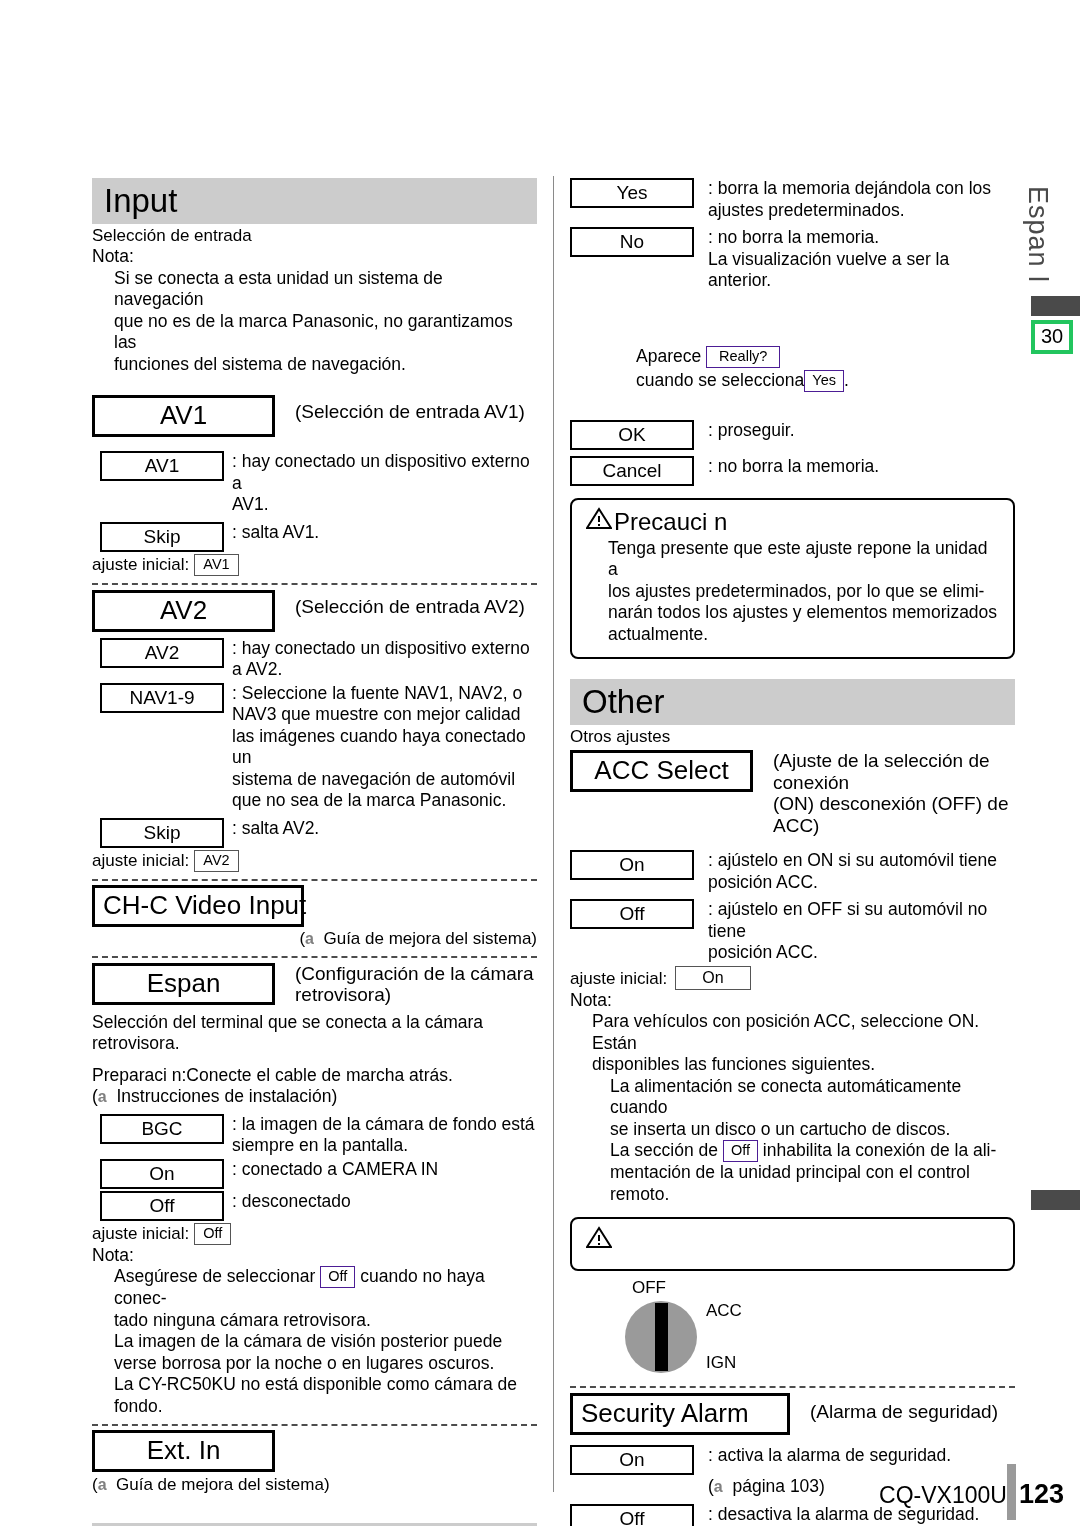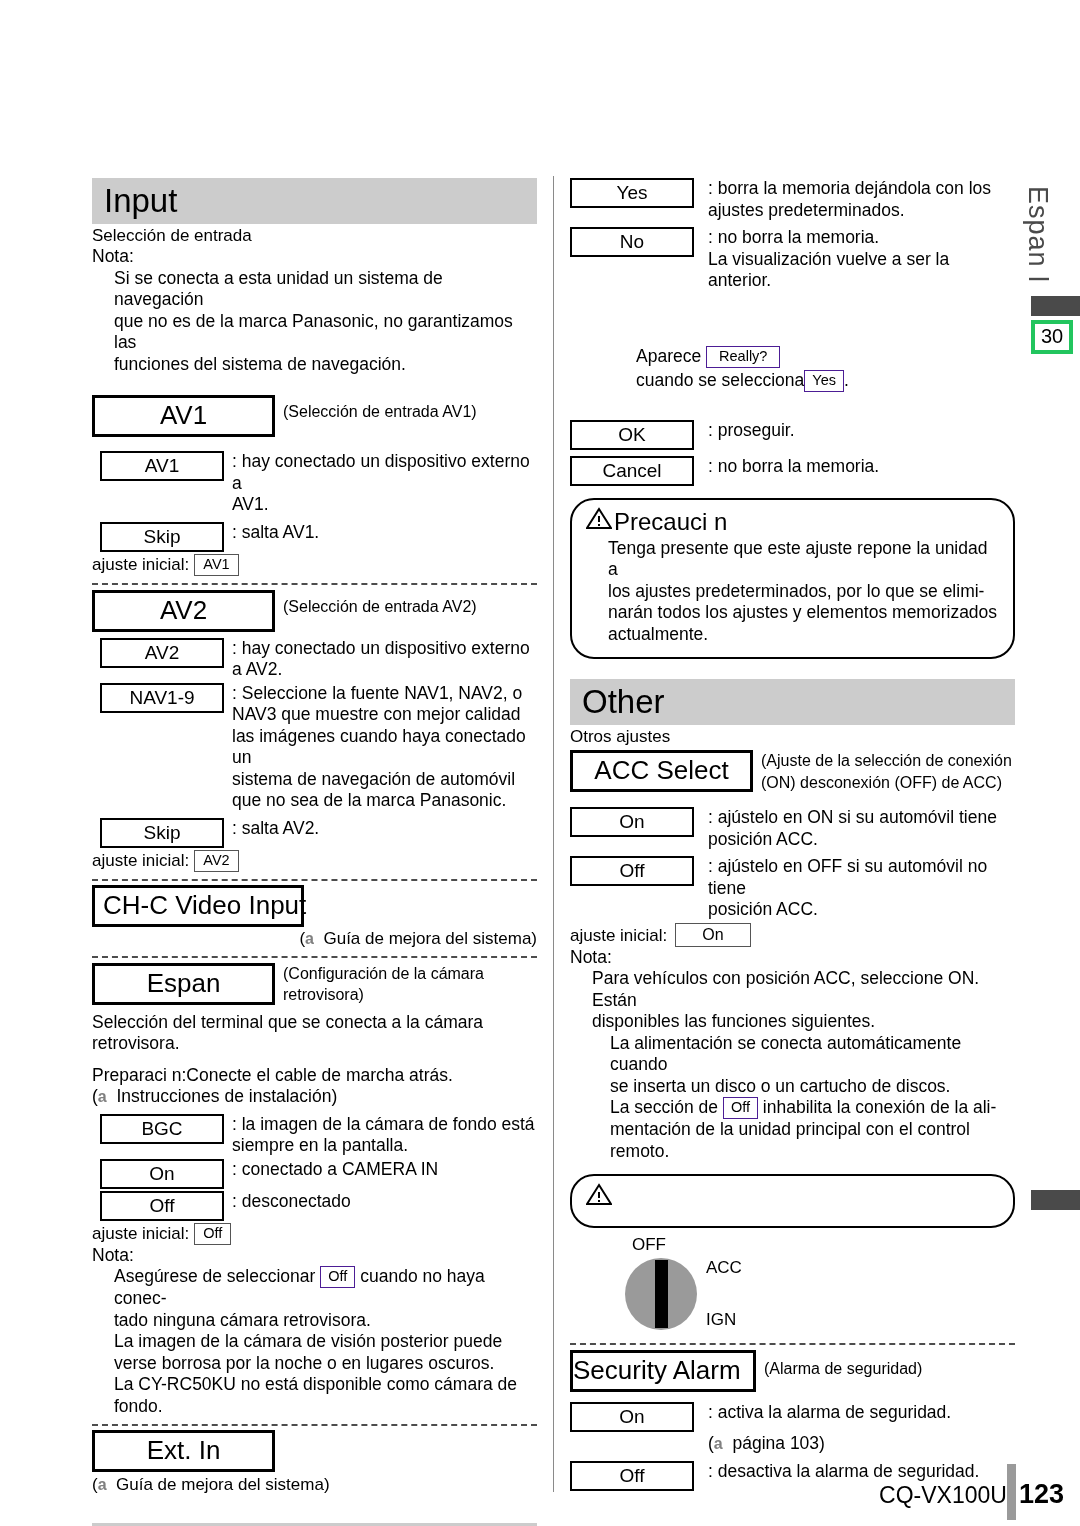--- a/index.html
+++ b/index.html
@@ -56,21 +56,21 @@
     text-align:center;
     font-size:19px;
     line-height:23px;
     padding:1px 0 2px;
     box-sizing:border-box;
     background:#fff;
     margin-left:8px;
   }
   .desc{font-size:17.5px;line-height:21.5px;margin-left:8px;flex:1;white-space:pre-line;}
   .desc-right{font-size:17.5px;line-height:21.5px;margin-left:14px;flex:1;white-space:pre-line;}
-  .desc-big{font-size:16px;line-height:21.5px;margin-left:8px;flex:1;padding-top:6px;white-space:pre-line;}
+  .desc-big{font-size:19px;line-height:21.5px;margin-left:20px;flex:1;padding-top:6px;white-space:pre-line;}
 
   
   .keybox{
     display:inline-block;
     border:1px solid #4c1d95;
     font-size:14.5px;
     line-height:17px;
     padding:1px 7px 2px;
     vertical-align:1px;
     background:#fff;
@@ -91,21 +91,21 @@
   }
   .initial .ibox.big{
     font-size:16px;padding:2px 26px 3px;margin-left:8px;
   }
 
   
   .dash{border-top:2px dashed #4d4d4d;margin:7px 0 4px;height:0;}
 
   
   .caution{
-    border:2px solid #000;border-radius:24px;
+    border:2px solid #000;border-radius:8px;
     padding:7px 14px 12px 14px;
     margin-top:12px;
   }
   .caution-title{font-size:24px;line-height:29px;display:flex;align-items:center;}
   .warn-tri{margin-right:2px;display:inline-block;}
   .caution-body{font-size:17.5px;line-height:21.5px;margin-left:22px;margin-top:2px;white-space:pre-line;}
 
   
   .aglyph{color:#808080;font-weight:bold;font-size:16px;}
 
@@ -375,21 +375,21 @@
         <div class="ign-circle"></div>
         <div class="ign-bar"></div>
         <div class="ign-off">OFF</div>
         <div class="ign-acc">ACC</div>
         <div class="ign-ign">IGN</div>
       </div>
 
       <div class="dash"></div>
 
       <div class="row">
-        <div class="bigbox" style="width:186px;text-align:left;padding-left:0;">Security Alarm</div>
+        <div class="bigbox" style="width:220px;text-align:left;padding-left:8px;">Security Alarm</div>
         <div class="desc-big" style="padding-top:8px">(Alarma de seguridad)</div>
       </div>
       <div class="row mt10">
         <div class="smallbox" style="margin-left:0">On</div>
         <div class="desc-right">: activa la alarma de seguridad.</div>
       </div>
       <div class="t" style="margin-left:138px;margin-top:1px">
         <span>(</span><span class="aglyph">a</span>&nbsp;&nbsp;<span>página 103)</span>
       </div>
       <div class="row mt6">

